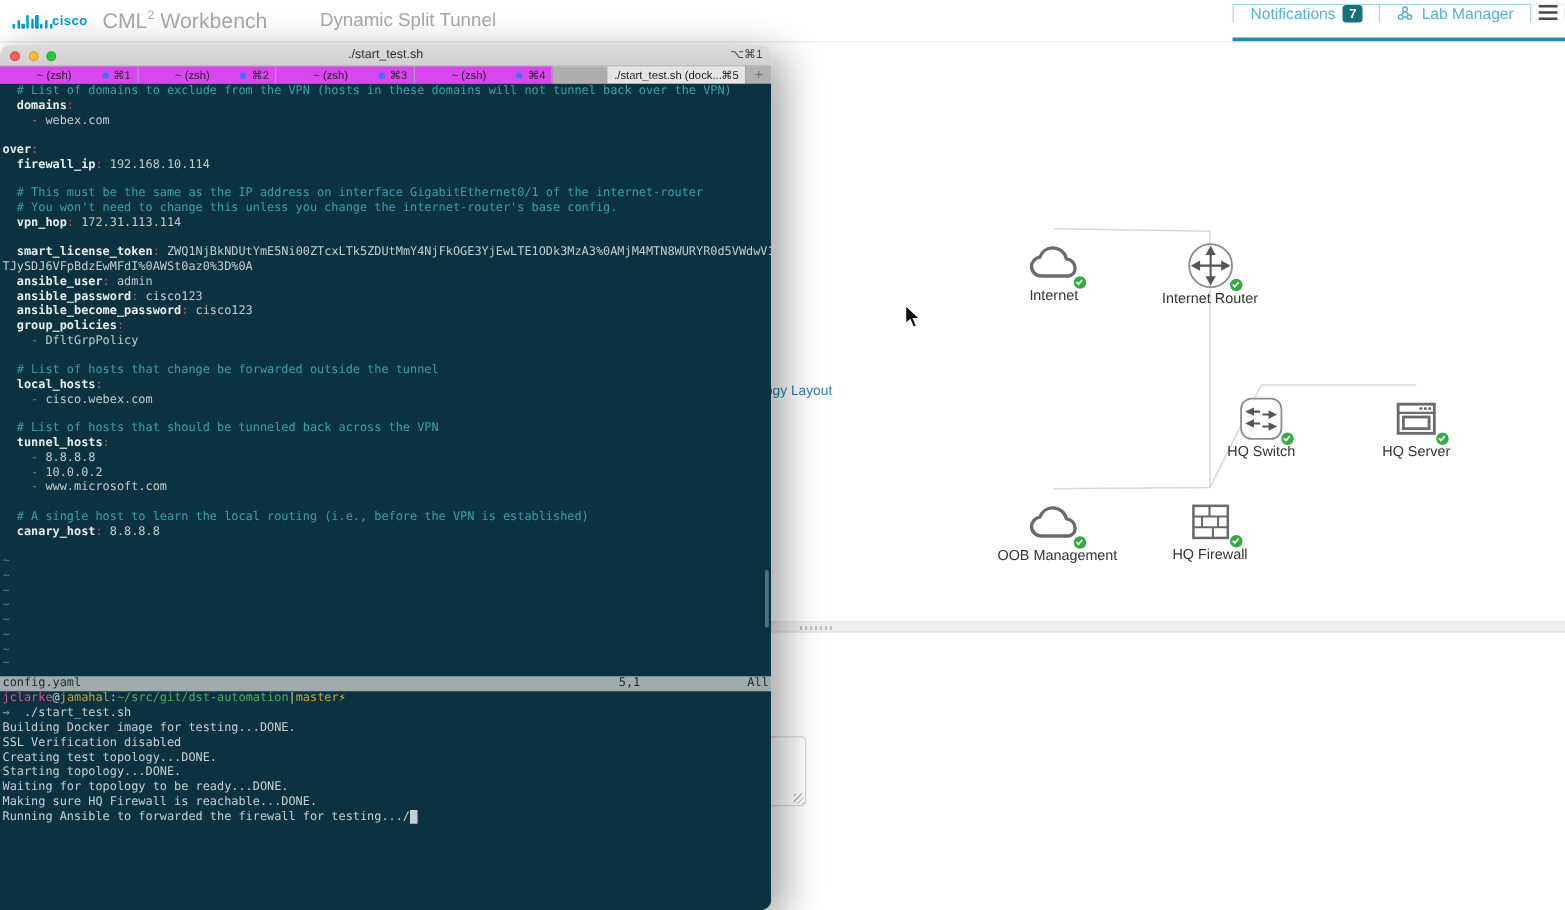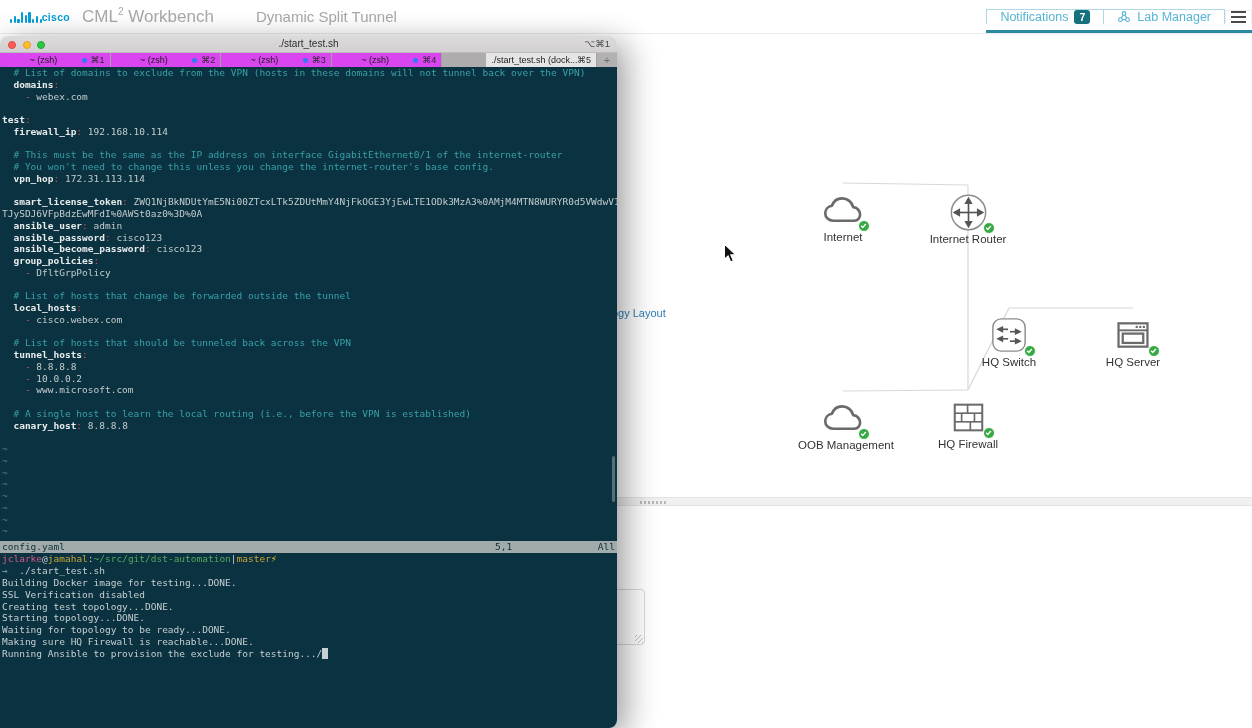--- a/index.html
+++ b/index.html
@@ -10,21 +10,21 @@
   .header { position:absolute; top:0; left:0; width:1252px; height:34px; background:#fff;
             border-bottom:1px solid #ececec; display:flex; align-items:center; z-index:6; }
   .logo { display:flex; align-items:center; margin-left:10px; }
   .logo-bars { display:flex; align-items:flex-end; gap:1.5px; height:12px; }
   .logo-bars i { display:block; width:2.2px; background:#049fd9; border-radius:1px; }
   .logo-word { font-size:10.5px; font-weight:bold; color:#049fd9; letter-spacing:.3px; margin-top:1px; }
   .app-title { font-size:17px; color:#a7a9ac; margin-left:12px; font-weight:400; }
   .app-title sup { font-size:10px; }
   .lab-title { font-size:15px; color:#a7a9ac; margin-left:42px; font-weight:400; white-space:nowrap;
                overflow:hidden; max-width:140px; }
-  .header-right { margin-left:auto; display:flex; align-items:center; height:30px; margin-top:2px;
+  .header-right { margin-left:auto; display:flex; align-items:flex-start; height:30px; margin-top:2px;
                   border-bottom:3px solid #2a8aa2; }
   .hdr-btn { background:#fff; border:1px solid #aed8e6; border-bottom:none; color:#56b4d3;
              font-size:12.5px; display:flex; align-items:center; gap:6px; padding:0 13px; cursor:pointer; }
   .hdr-btn + .hdr-btn { border-left:none; }
   .notif-badge { background:#15717e; color:#fff; font-size:10.5px; font-weight:bold;
                  border-radius:3px; padding:1px 5px; line-height:12px; }
   .burger { width:27px; background:#fff; border:1px solid #eee; border-bottom:none; display:flex;
             flex-direction:column; justify-content:center; align-items:center; gap:3px; cursor:pointer; }
   .burger i { display:block; width:15px; height:2px; background:#4a4a4a; }
 
@@ -306,21 +306,21 @@
         <span class="tab-shortcut">⌘5</span>
       </div>
       <div class="term-tab-plus">+</div>
     </div>
   <div class="term-body">
     <div class="vim-lines">
         <div class="tline"><span class="tok-c">  # List of domains to exclude from the VPN (hosts in these domains will not tunnel back over the VPN)</span></div>
         <div class="tline"><span class="tok-k">  domains</span><span class="tok-p">:</span></div>
         <div class="tline"><span class="tok-d">    - </span><span class="tok-v">webex.com</span></div>
         <div class="tline"></div>
-        <div class="tline"><span class="tok-k">test</span><span class="tok-p">:</span></div>
+        <div class="tline"><span class="tok-k">over</span><span class="tok-p">:</span></div>
         <div class="tline"><span class="tok-k">  firewall_ip</span><span class="tok-p">:</span><span class="tok-v"> 192.168.10.114</span></div>
         <div class="tline"></div>
         <div class="tline"><span class="tok-c">  # This must be the same as the IP address on interface GigabitEthernet0/1 of the internet-router</span></div>
         <div class="tline"><span class="tok-c">  # You won't need to change this unless you change the internet-router's base config.</span></div>
         <div class="tline"><span class="tok-k">  vpn_hop</span><span class="tok-p">:</span><span class="tok-v"> 172.31.113.114</span></div>
         <div class="tline"></div>
         <div class="tline"><span class="tok-k">  smart_license_token</span><span class="tok-p">:</span><span class="tok-v"> ZWQ1NjBkNDUtYmE5Ni00ZTcxLTk5ZDUtMmY4NjFkOGE3YjEwLTE1ODk3MzA3%0AMjM4MTN8WURYR0d5VWdwV1NsbW9mQ29zNmRIaEFSU</span></div>
         <div class="tline"><span class="tok-v">TJySDJ6VFpBdzEwMFdI%0AWSt0az0%3D%0A</span></div>
         <div class="tline"><span class="tok-k">  ansible_user</span><span class="tok-p">:</span><span class="tok-v"> admin</span></div>
         <div class="tline"><span class="tok-k">  ansible_password</span><span class="tok-p">:</span><span class="tok-v"> cisco123</span></div>
@@ -363,21 +363,21 @@
     </div>
     <div class="shell">
         <div class="sline"><span class="tok-user">jclarke</span><span class="tok-pl">@</span><span class="tok-host">jamahal</span><span class="tok-pl">:</span><span class="tok-path">~/src/git/dst-automation</span><span class="tok-pl">|</span><span class="tok-branch">master</span><span class="tok-bolt">⚡</span></div>
         <div class="sline"><span class="tok-arrow">→  </span><span class="tok-pl">./start_test.sh</span></div>
         <div class="sline"><span class="tok-pl">Building Docker image for testing...DONE.</span></div>
         <div class="sline"><span class="tok-pl">SSL Verification disabled</span></div>
         <div class="sline"><span class="tok-pl">Creating test topology...DONE.</span></div>
         <div class="sline"><span class="tok-pl">Starting topology...DONE.</span></div>
         <div class="sline"><span class="tok-pl">Waiting for topology to be ready...DONE.</span></div>
         <div class="sline"><span class="tok-pl">Making sure HQ Firewall is reachable...DONE.</span></div>
-        <div class="sline"><span class="tok-pl">Running Ansible to provision the exclude for testing.../</span><span class="tok-cur"> </span></div>
+        <div class="sline"><span class="tok-pl">Running Ansible to forwarded the firewall for testing.../</span><span class="tok-cur"> </span></div>
       </div>
     <div class="term-scrollthumb"></div>
   </div>
 </div>
 
 <svg class="mouse-cursor" width="14" height="20" viewBox="0 0 12 18">
   <path d="M1 1 L1 14.5 L4.3 11.6 L6.6 17 L9 16 L6.7 10.7 L11 10.5 Z" fill="#111" stroke="#fff" stroke-width="1"></path>
 </svg>
 
 </body></html>

